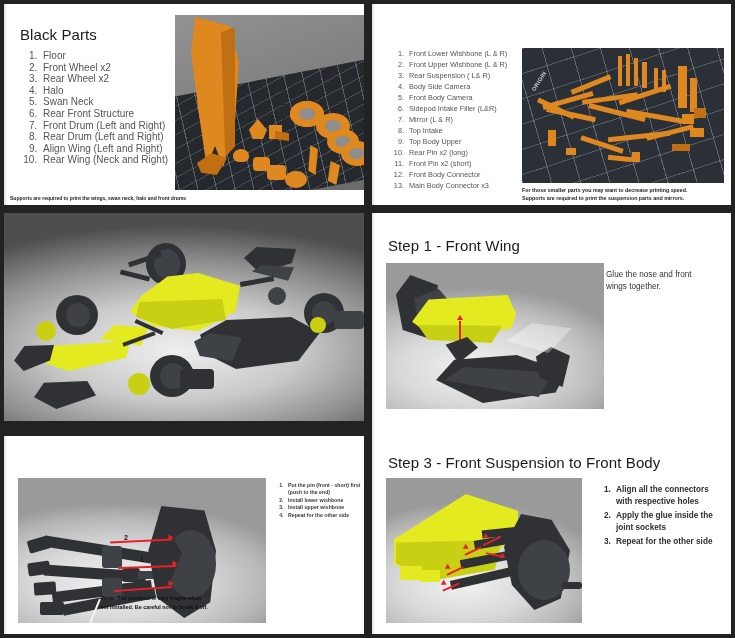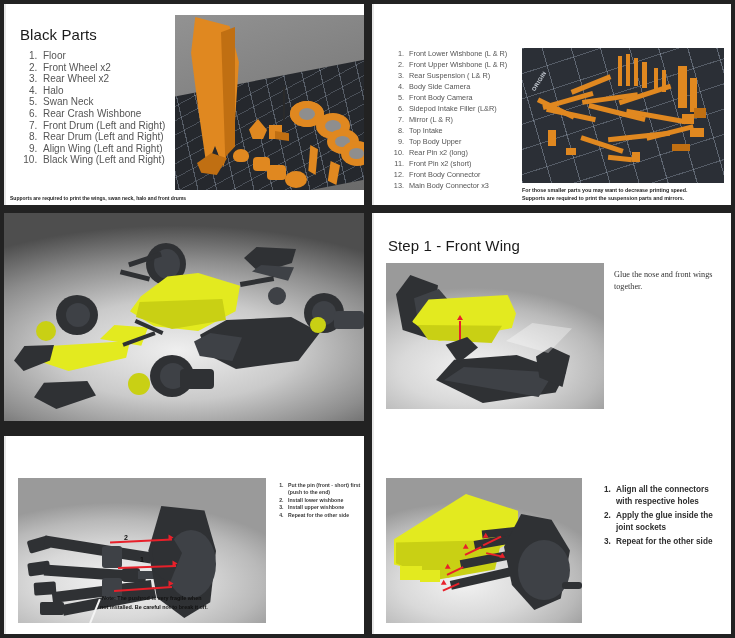--- a/index.html
+++ b/index.html
@@ -189,25 +189,25 @@
       <div class="edge-l"></div>
 
       <div class="title" style="left:16px; top:22px;">Black Parts</div>
 
       <ol class="parts" style="left:14px; top:46px; width:160px;">
         <li>Floor</li>
         <li>Front Wheel x2</li>
         <li>Rear Wheel x2</li>
         <li>Halo</li>
         <li>Swan Neck</li>
-        <li>Rear Crash Wishbone</li>
+        <li>Rear Front Structure</li>
         <li>Front Drum (Left and Right)</li>
         <li>Rear Drum (Left and Right)</li>
         <li>Align Wing (Left and Right)</li>
-        <li>Black Wing (Left and Right)</li>
+        <li>Rear Wing (Neck and Right)</li>
       </ol>
 
       <div class="imgbox" style="left:171px; top:11px; width:189px; height:175px;">
         <div class="bed">
 
           <div class="bedplate" style="left:-20px; top:62px; width:240px; height:120px; transform: skewY(-11deg) skewX(-6deg);">
             <div class="bedgrid"></div>
           </div>
 
           <div class="part org" style="left:14px; top:2px; width:52px; height:150px; clip-path: polygon(12% 0%,78% 6%,96% 30%,88% 72%,66% 100%,50% 86%,34% 100%,18% 62%,4% 24%);"></div>
@@ -401,21 +401,21 @@
           <div class="part blk" style="left:150px; top:84px; width:34px; height:40px;
                clip-path: polygon(44% 0,100% 22%,78% 100%,10% 76%,0 24%);"></div>
           <div class="part blk" style="left:56px; top:74px; width:36px; height:26px;
                clip-path: polygon(10% 30%,70% 0,100% 40%,46% 100%);"></div>
 
           <div class="part" style="left:120px; top:60px; width:66px; height:30px; background:rgba(255,255,255,0.35);
                clip-path: polygon(0 60%,40% 0,100% 18%,64% 100%);"></div>
         </div>
       </div>
 
-      <div class="sidetext" style="left:242px; top:56px; width:108px;font-family:Liberation Serif, serif;">Glue the nose and front wings together.</div>
+      <div class="sidetext" style="left:234px; top:56px; width:108px;">Glue the nose and front wings together.</div>
     </div>
   </div>
 
   <div class="slide s5">
     <div class="slide-inner">
       <div class="edge-l"></div>
 
 
       <div class="imgbox" style="left:14px; top:42px; width:248px; height:145px;">
         <div class="grayscene">
@@ -464,20 +464,21 @@
         <li>Install upper wishbone</li>
         <li>Repeat for the other side</li>
       </ol>
     </div>
   </div>
 
   <div class="slide s6">
     <div class="slide-inner">
       <div class="edge-l"></div>
 
+      <div class="title" style="left:16px; top:18px;">Step 3 - Front Suspension to Front Body</div>
 
       <div class="imgbox" style="left:14px; top:42px; width:196px; height:145px;">
         <div class="grayscene">
 
           <div class="part ylw" style="left:8px; top:16px; width:124px; height:84px;
                clip-path: polygon(0 54%,58% 0,100% 20%,100% 52%,44% 100%,0 84%);"></div>
           <div class="part ylw2" style="left:10px; top:62px; width:110px; height:40px;
                clip-path: polygon(0 6%,96% 0,90% 74%,36% 100%,0 58%);"></div>
           <div class="part ylw" style="left:14px; top:88px; width:22px; height:14px;"></div>
           <div class="part ylw" style="left:34px; top:92px; width:20px; height:12px;"></div>

